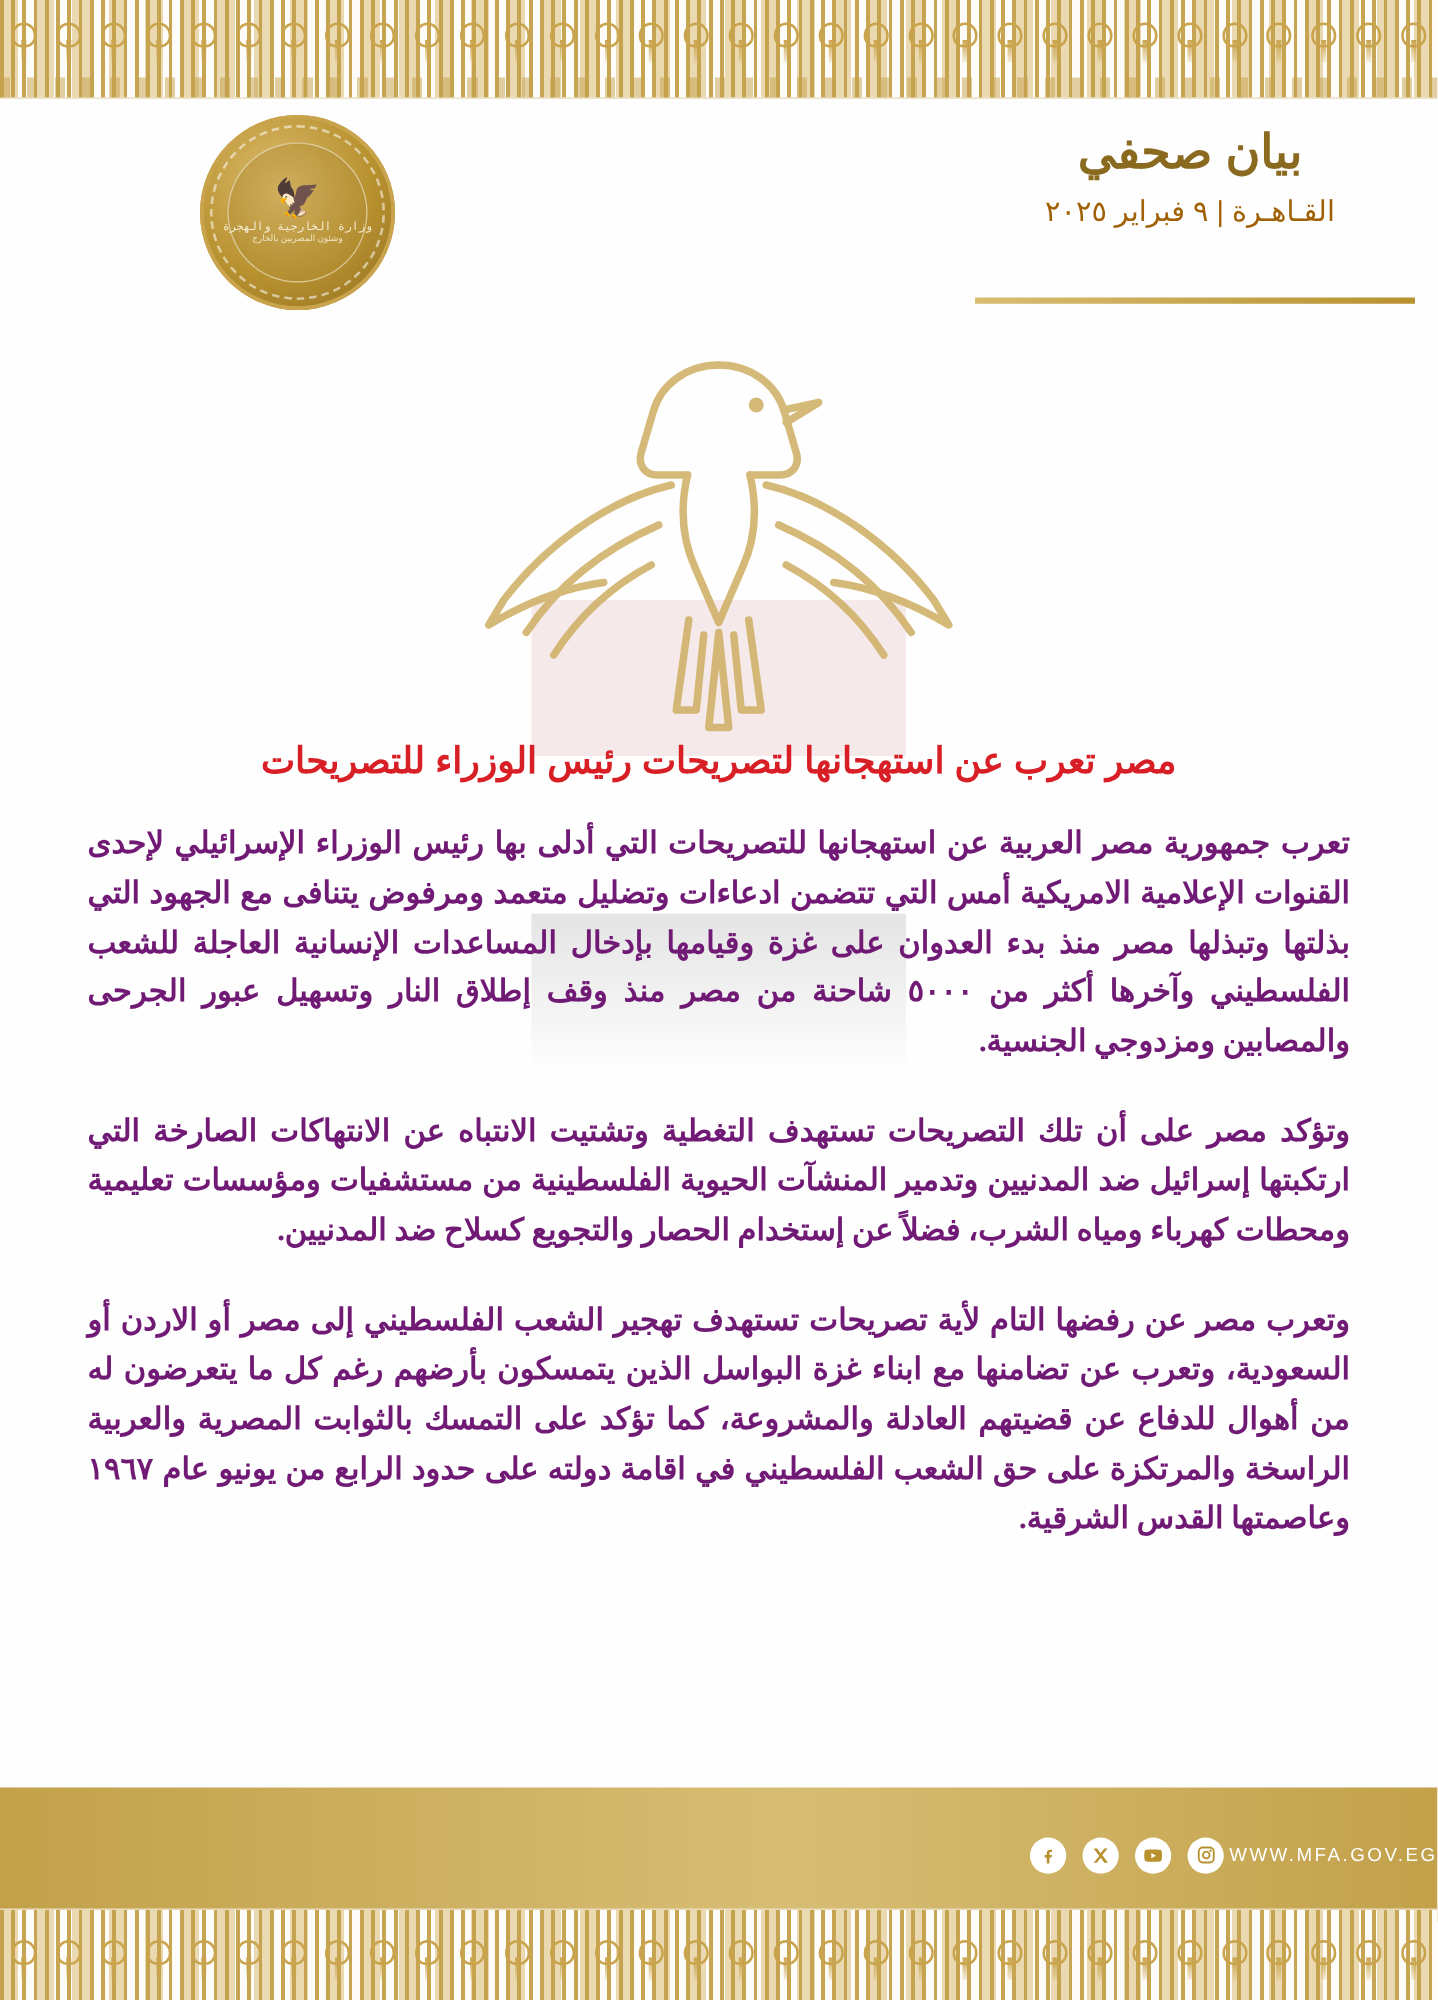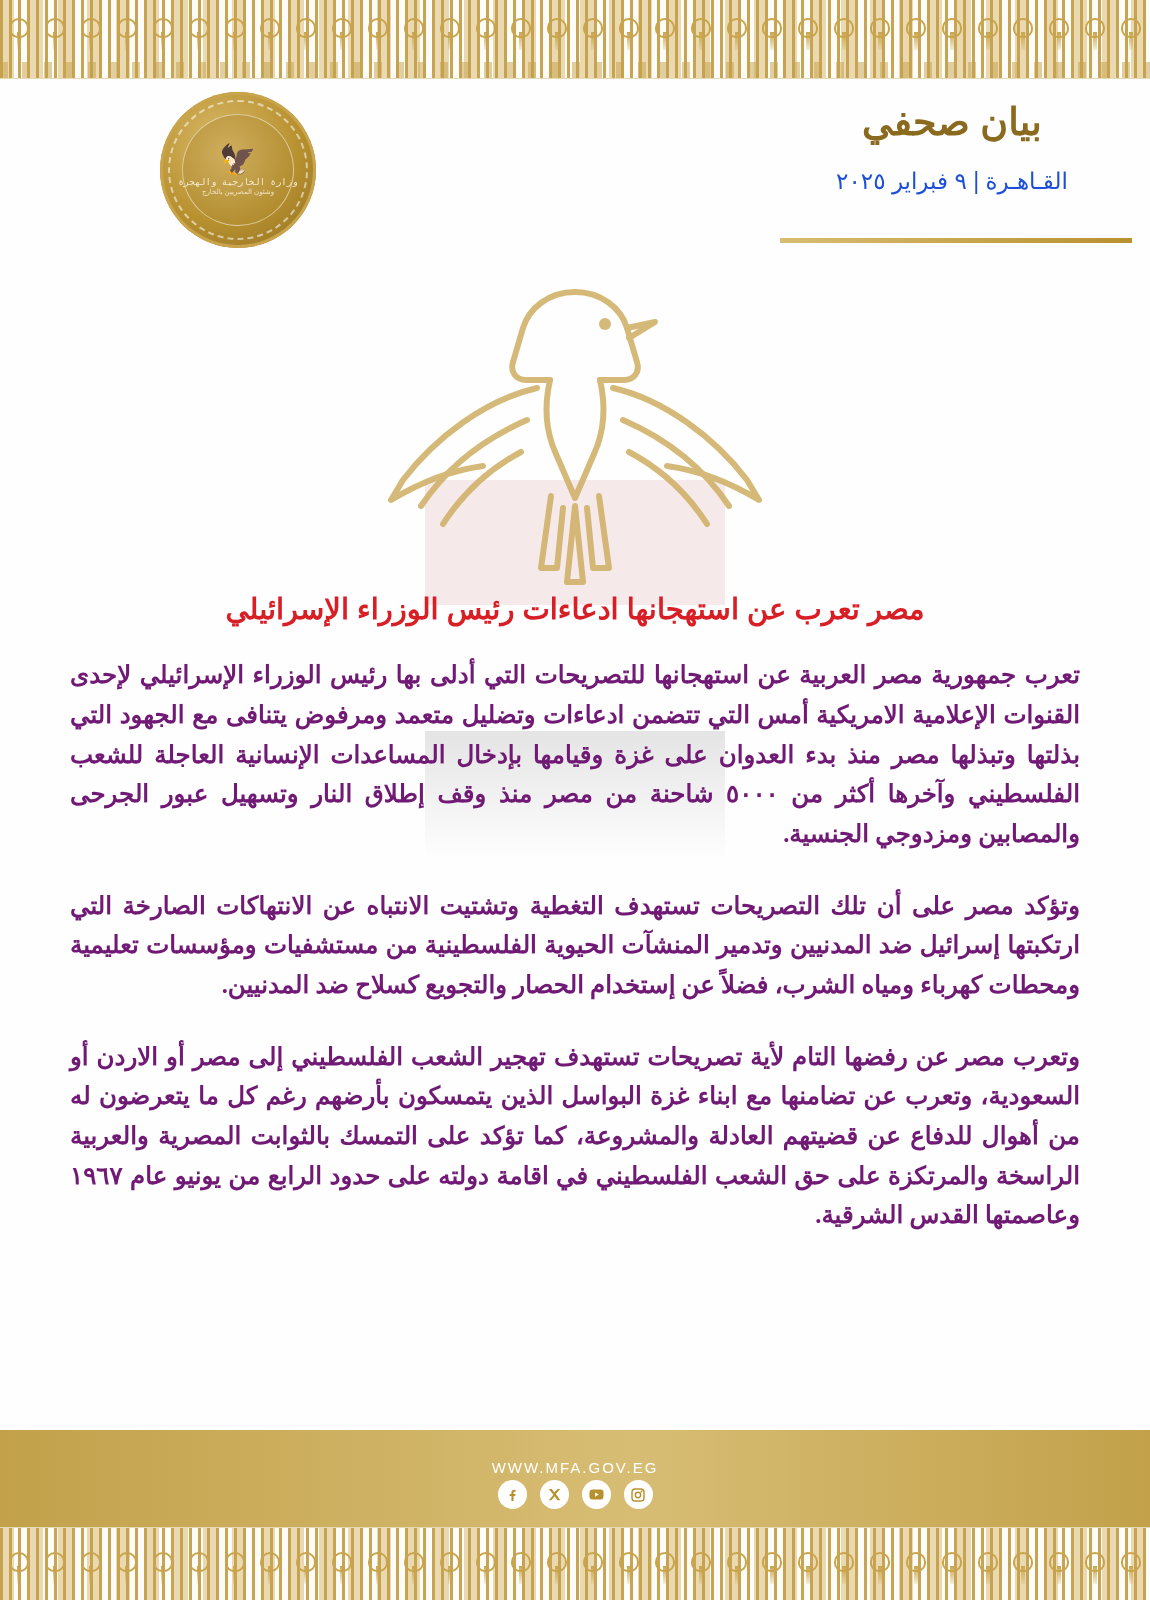--- a/index.html
+++ b/index.html
@@ -111,22 +111,22 @@
     font-weight: bold;
     font-size: 38px;
     color: #8a6a1f;
     letter-spacing: 1px;
     line-height: 1.1;
     direction: rtl;
   }
   .pr-date {
     font-family: "Liberation Sans", sans-serif;
     font-size: 23px;
-    color: #1d4ed8;
-    margin-top: 24px;
+    color: #a16207;
+    margin-top: 12px;
     direction: rtl;
   }
   .title-rule {
     position: absolute;
     right: 18px;
     top: 146px;
     width: 352px;
     height: 5px;
     background: linear-gradient(to left, #b8912f, #d8bd72);
   }
@@ -264,23 +264,23 @@
   }
 
   
   .footer {
     position: absolute;
     bottom: 62px;
     left: 0; right: 0;
     height: 108px;
     background: linear-gradient(to left, #c2a14a, #d7bd74 45%, #c2a14a);
     display: flex;
-    flex-direction: column;
+    flex-direction: row;
     align-items: center;
-    justify-content: center;
+    justify-content: flex-start;
     gap: 4px;
   }
   .footer-url {
     font-family: "Liberation Sans", sans-serif;
     font-size: 15px;
     letter-spacing: 2px;
     color: #ffffff;
     direction: ltr;
   }
   .social-row {
@@ -388,21 +388,21 @@
           <path d="M276 226 l-10 72 l16 0 l6 -60"></path>
           <path d="M324 226 l10 72 l-16 0 l-6 -60"></path>
           <path d="M300 236 l-8 76 l16 0 z"></path>
         </g>
         <circle cx="330" cy="54" r="6" fill="#cfae62"></circle>
       </svg>
     </div>
   </div>
 
   <div class="content">
-    <div class="headline">مصر تعرب عن استهجانها ادعاءات رئيس الوزراء الإسرائيلي</div>
+    <div class="headline">مصر تعرب عن استهجانها لتصريحات رئيس الوزراء للتصريحات</div>
     <p class="para">تعرب جمهورية مصر العربية عن استهجانها للتصريحات التي أدلى بها رئيس الوزراء الإسرائيلي لإحدى القنوات الإعلامية الامريكية أمس التي تتضمن ادعاءات وتضليل متعمد ومرفوض يتنافى مع الجهود التي بذلتها وتبذلها مصر منذ بدء العدوان على غزة وقيامها بإدخال المساعدات الإنسانية العاجلة للشعب الفلسطيني وآخرها أكثر من ٥٠٠٠ شاحنة من مصر منذ وقف إطلاق النار وتسهيل عبور الجرحى والمصابين ومزدوجي الجنسية.</p>
     <p class="para">وتؤكد مصر على أن تلك التصريحات تستهدف التغطية وتشتيت الانتباه عن الانتهاكات الصارخة التي ارتكبتها إسرائيل ضد المدنيين وتدمير المنشآت الحيوية الفلسطينية من مستشفيات ومؤسسات تعليمية ومحطات كهرباء ومياه الشرب، فضلاً عن إستخدام الحصار والتجويع كسلاح ضد المدنيين.</p>
     <p class="para">وتعرب مصر عن رفضها التام لأية تصريحات تستهدف تهجير الشعب الفلسطيني إلى مصر أو الاردن أو السعودية، وتعرب عن تضامنها مع ابناء غزة البواسل الذين يتمسكون بأرضهم رغم كل ما يتعرضون له من أهوال للدفاع عن قضيتهم العادلة والمشروعة، كما تؤكد على التمسك بالثوابت المصرية والعربية الراسخة والمرتكزة على حق الشعب الفلسطيني في اقامة دولته على حدود الرابع من يونيو عام ١٩٦٧ وعاصمتها القدس الشرقية.</p>
   </div>
 
   <div class="footer">
     <div class="footer-url">WWW.MFA.GOV.EG</div>
     <div class="social-row">
       <span class="social">
         <svg width="17" height="17" viewBox="0 0 24 24" aria-hidden="true">

